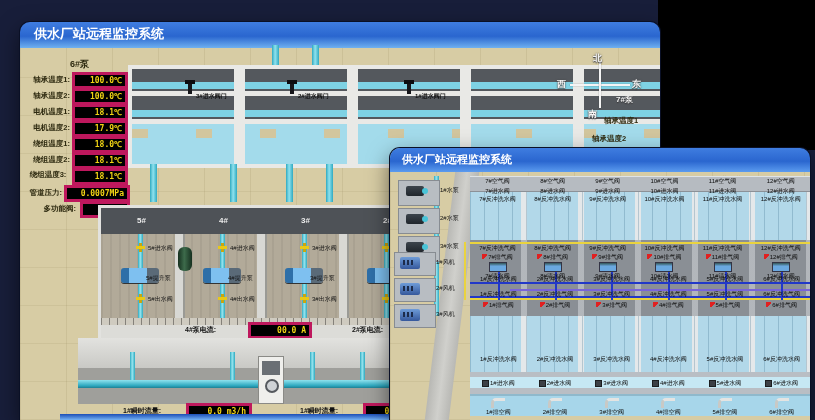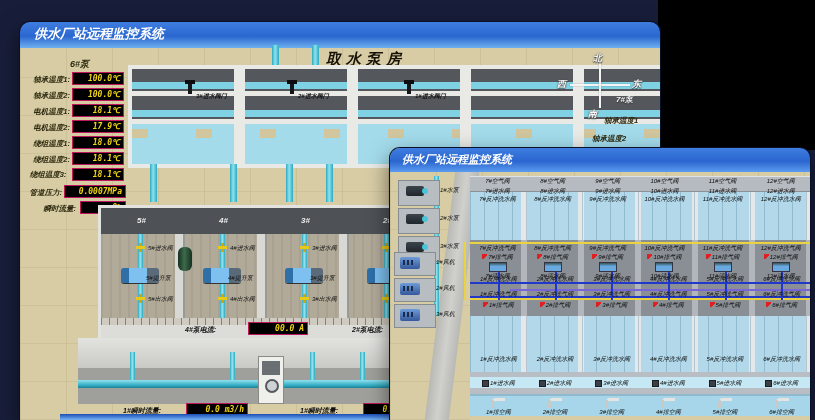--- a/index.html
+++ b/index.html
@@ -1,32 +1,32 @@
 <!DOCTYPE html>
 <html><head>
 <meta charset="utf-8">
 <style>
   html,body{margin:0;padding:0;}
   body{width:815px;height:420px;position:relative;overflow:hidden;
        background:#181e3a;font-family:"Liberation Sans","DejaVu Sans",sans-serif;}
   .abs{position:absolute;}
   
   .win{position:absolute;overflow:hidden;border-radius:10px 10px 0 0;
-       box-shadow:0 0 0 1px #0a1026,0 8px 22px rgba(0,0,0,.55);font-style:italic;}
+       box-shadow:0 0 0 1px #0a1026,0 8px 22px rgba(0,0,0,.55);}
   .titlebar{position:absolute;left:0;top:0;right:0;color:#fff;font-weight:bold;
        background:linear-gradient(180deg,#4d8cec 0%,#2a66cf 60%,#5b9bef 100%);}
   .scenebg{position:absolute;left:0;right:0;bottom:0;
        background:
         repeating-linear-gradient(90deg,rgba(120,105,60,.12) 0 1px,transparent 1px 46px),
         repeating-linear-gradient(0deg,rgba(120,105,60,.10) 0 1px,transparent 1px 38px),
         #d7cca4;}
   
   .lbl{position:absolute;font-size:7.5px;color:#2e2a10;font-weight:bold;white-space:nowrap;}
   .tiny{position:absolute;font-size:6px;color:#111;white-space:nowrap;}
-  .vb{position:absolute;background:#000;border:1px solid #be185d;color:#f2d414;
+  .vb{position:absolute;background:#000;border:3px solid #be185d;color:#f2d414;
       font-weight:bold;font-size:8px;line-height:11px;text-align:right;padding:0 3px;
       font-family:"DejaVu Sans Mono","Liberation Mono",monospace;}
   
   .tankframe{position:absolute;border:4px solid #e9e9e6;background:#54585d;}
   .waterstrip{position:absolute;left:0;right:0;background:#7ed2e4;}
   .whitediv{position:absolute;left:0;right:0;background:#e9e9e6;}
   .tankfront{position:absolute;left:0;right:0;bottom:0;background:#a3dbeb;}
   .tankfront::before{content:"";position:absolute;left:0;right:0;top:5px;height:9px;
       background:repeating-linear-gradient(90deg,#d2c69e 0 16px,transparent 16px 64px);}
   .tcols{position:absolute;inset:0;
@@ -107,21 +107,20 @@
 
 <div class="abs" style="left:658px;top:0;width:157px;height:150px;background:#000;"></div>
 
 <div class="win" style="left:20px;top:22px;width:640px;height:398px;">
   <div class="scenebg" style="top:26px;"></div>
   <div class="titlebar" style="height:26px;font-size:13px;line-height:24px;padding-left:14px;
               background:linear-gradient(180deg,#3f7de0,#2a66cf 55%,#6fb0f0);">
     <span>供水厂站远程监控系统</span>
   </div>
 
-  <div class="bigtitle" style="left:306px;top:28px;font-size:15px;letter-spacing:5px;">取水泵房</div>
 
   <div class="pillar" style="left:252px;top:23px;height:32px;"></div>
   <div class="pillar" style="left:292px;top:23px;height:32px;"></div>
 
   <div class="tankframe" style="left:108px;top:43px;width:532px;height:95px;">
     <div class="waterstrip" style="top:13px;height:7px;"></div>
     <div class="whitediv" style="top:22px;height:5px;"></div>
     <div class="waterstrip" style="top:41px;height:7px;"></div>
     <div class="whitediv" style="top:50px;height:5px;"></div>
     <div class="tankfront" style="top:55px;"></div>
@@ -160,21 +159,21 @@
     <span class="lbl" style="left:6px;top:101px;width:44px;text-align:right;">电机温度2:</span>
     <span class="vb" style="left:52px;top:98px;width:44px;">17.9℃</span>
     <span class="lbl" style="left:6px;top:117px;width:44px;text-align:right;">绕组温度1:</span>
     <span class="vb" style="left:52px;top:114px;width:44px;">18.0℃</span>
     <span class="lbl" style="left:6px;top:133px;width:44px;text-align:right;">绕组温度2:</span>
     <span class="vb" style="left:52px;top:130px;width:44px;">18.1℃</span>
     <span class="lbl" style="left:6px;top:148px;width:44px;text-align:center;">绕组温度3:</span>
     <span class="vb" style="left:52px;top:146px;width:44px;">18.1℃</span>
     <span class="lbl" style="left:2px;top:166px;width:40px;text-align:right;">管道压力:</span>
     <span class="vb" style="left:44px;top:163px;width:54px;">0.0007MPa</span>
-    <span class="lbl" style="left:12px;top:182px;width:44px;text-align:right;">瞬时流量:</span>
+    <span class="lbl" style="left:12px;top:182px;width:44px;text-align:right;">多功能阀:</span>
     <span class="vb" style="left:60px;top:179px;width:38px;">0%</span>
   </div>
 
   <div class="pillar" style="left:130px;top:142px;height:38px;"></div>
   <div class="pillar" style="left:210px;top:142px;height:38px;"></div>
   <div class="pillar" style="left:266px;top:142px;height:38px;"></div>
   <div class="pillar" style="left:306px;top:142px;height:38px;"></div>
 
   <div class="proom" style="left:78px;top:183px;width:336px;height:133px;">
     <div class="pwall"></div>

